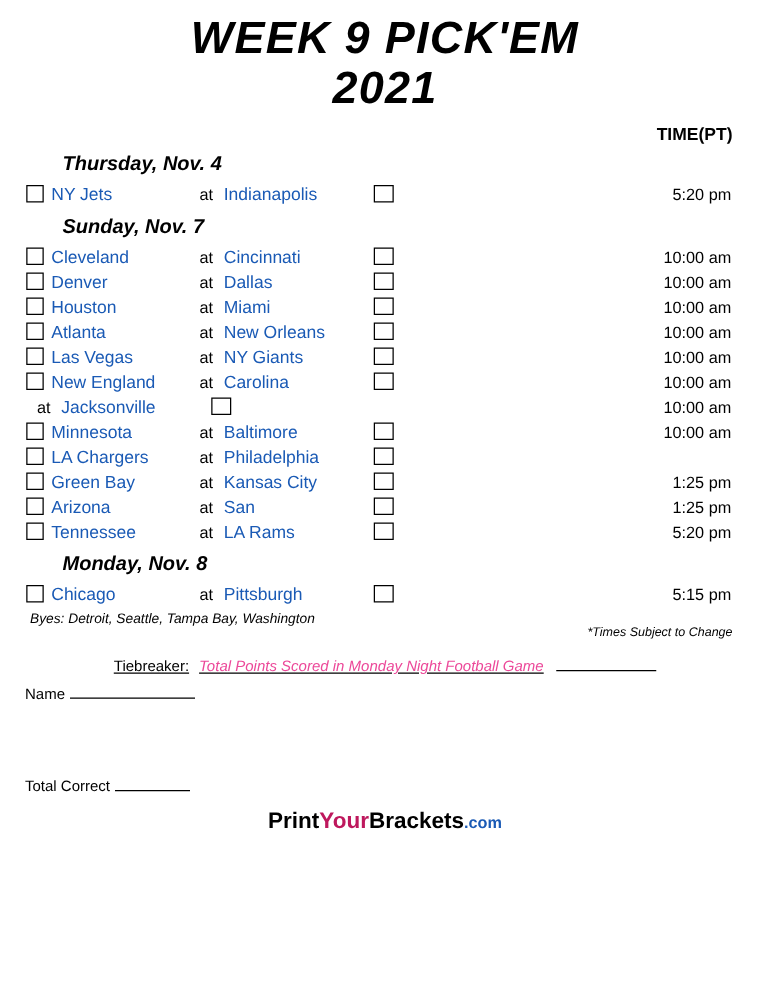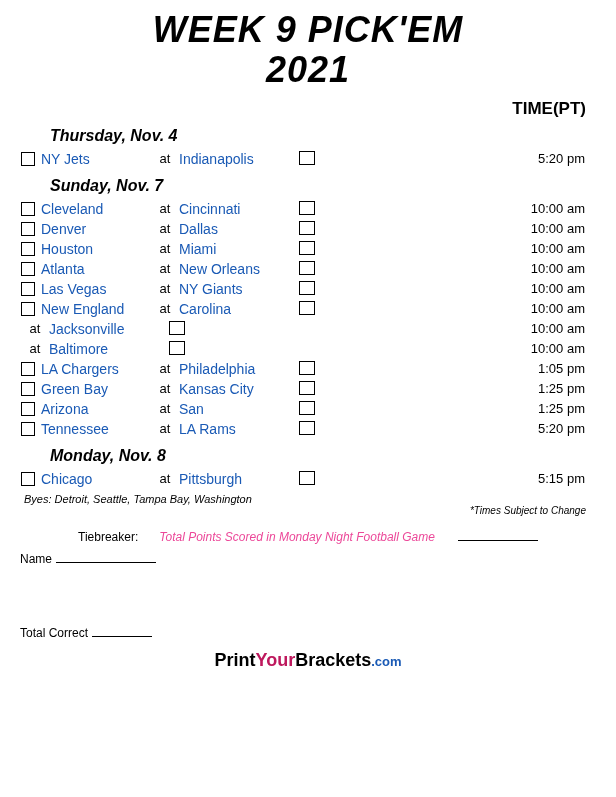--- a/index.html
+++ b/index.html
@@ -23,27 +23,27 @@
     .section-header {
       font-weight: 900;
       font-size: 16px;
       margin: 8px 0 4px 30px;
       font-style: italic;
     }
     .time-header {
       display: flex;
       justify-content: flex-end;
       font-weight: 900;
-      font-size: 17px;
+      font-size: 14px;
       padding-right: 10px;
       margin-bottom: 2px;
     }
     .game-row {
       display: flex;
-      align-items: flex-start;
+      align-items: center;
       padding: 2px 1px;
       font-size: 14px;
     }
     .checkbox {
       width: 14px;
       height: 14px;
       border: 1.5px solid #000;
       display: inline-block;
       margin-right: 6px;
       flex-shrink: 0;
@@ -93,21 +93,22 @@
     }
     .tiebreaker-section {
       margin-top: 14px;
       text-align: center;
       font-size: 12px;
     }
     .tiebreaker-line {
       display: flex;
       justify-content: center;
       align-items: baseline;
-      gap: 21px;
+      gap: 8px;
+      text-decoration: underline;
     }
     .tiebreaker-label {
       font-weight: normal;
     }
     .tiebreaker-value {
       color: #ec4899;
       font-style: italic;
     }
     .underline-blank {
       display: inline-block;
@@ -238,34 +239,37 @@
         <span class="home-check"></span>
         <span class="game-time">10:00 am</span>
       </div>
     <div class="game-row">
         <span class="at-word">at</span>
         <span class="team-home">Jacksonville</span>
         <span class="home-check"></span>
         <span class="game-time">10:00 am</span>
       </div>
     <div class="game-row">
+        <div class="left-col">
+          <span class="checkbox"></span>
+          <span class="team-away">Minnesota</span>
+        </div>
         <span class="at-word">at</span>
         <span class="team-home">Baltimore</span>
         <span class="home-check"></span>
         <span class="game-time">10:00 am</span>
       </div>
     <div class="game-row">
         <div class="left-col">
           <span class="checkbox"></span>
           <span class="team-away">LA Chargers</span>
         </div>
         <span class="at-word">at</span>
         <span class="team-home">Philadelphia</span>
         <span class="home-check"></span>
-        <span class="game-time">1:05 pm</span>
       </div>
     <div class="game-row">
         <div class="left-col">
           <span class="checkbox"></span>
           <span class="team-away">Green Bay</span>
         </div>
         <span class="at-word">at</span>
         <span class="team-home">Kansas City</span>
         <span class="home-check"></span>
         <span class="game-time">1:25 pm</span>

